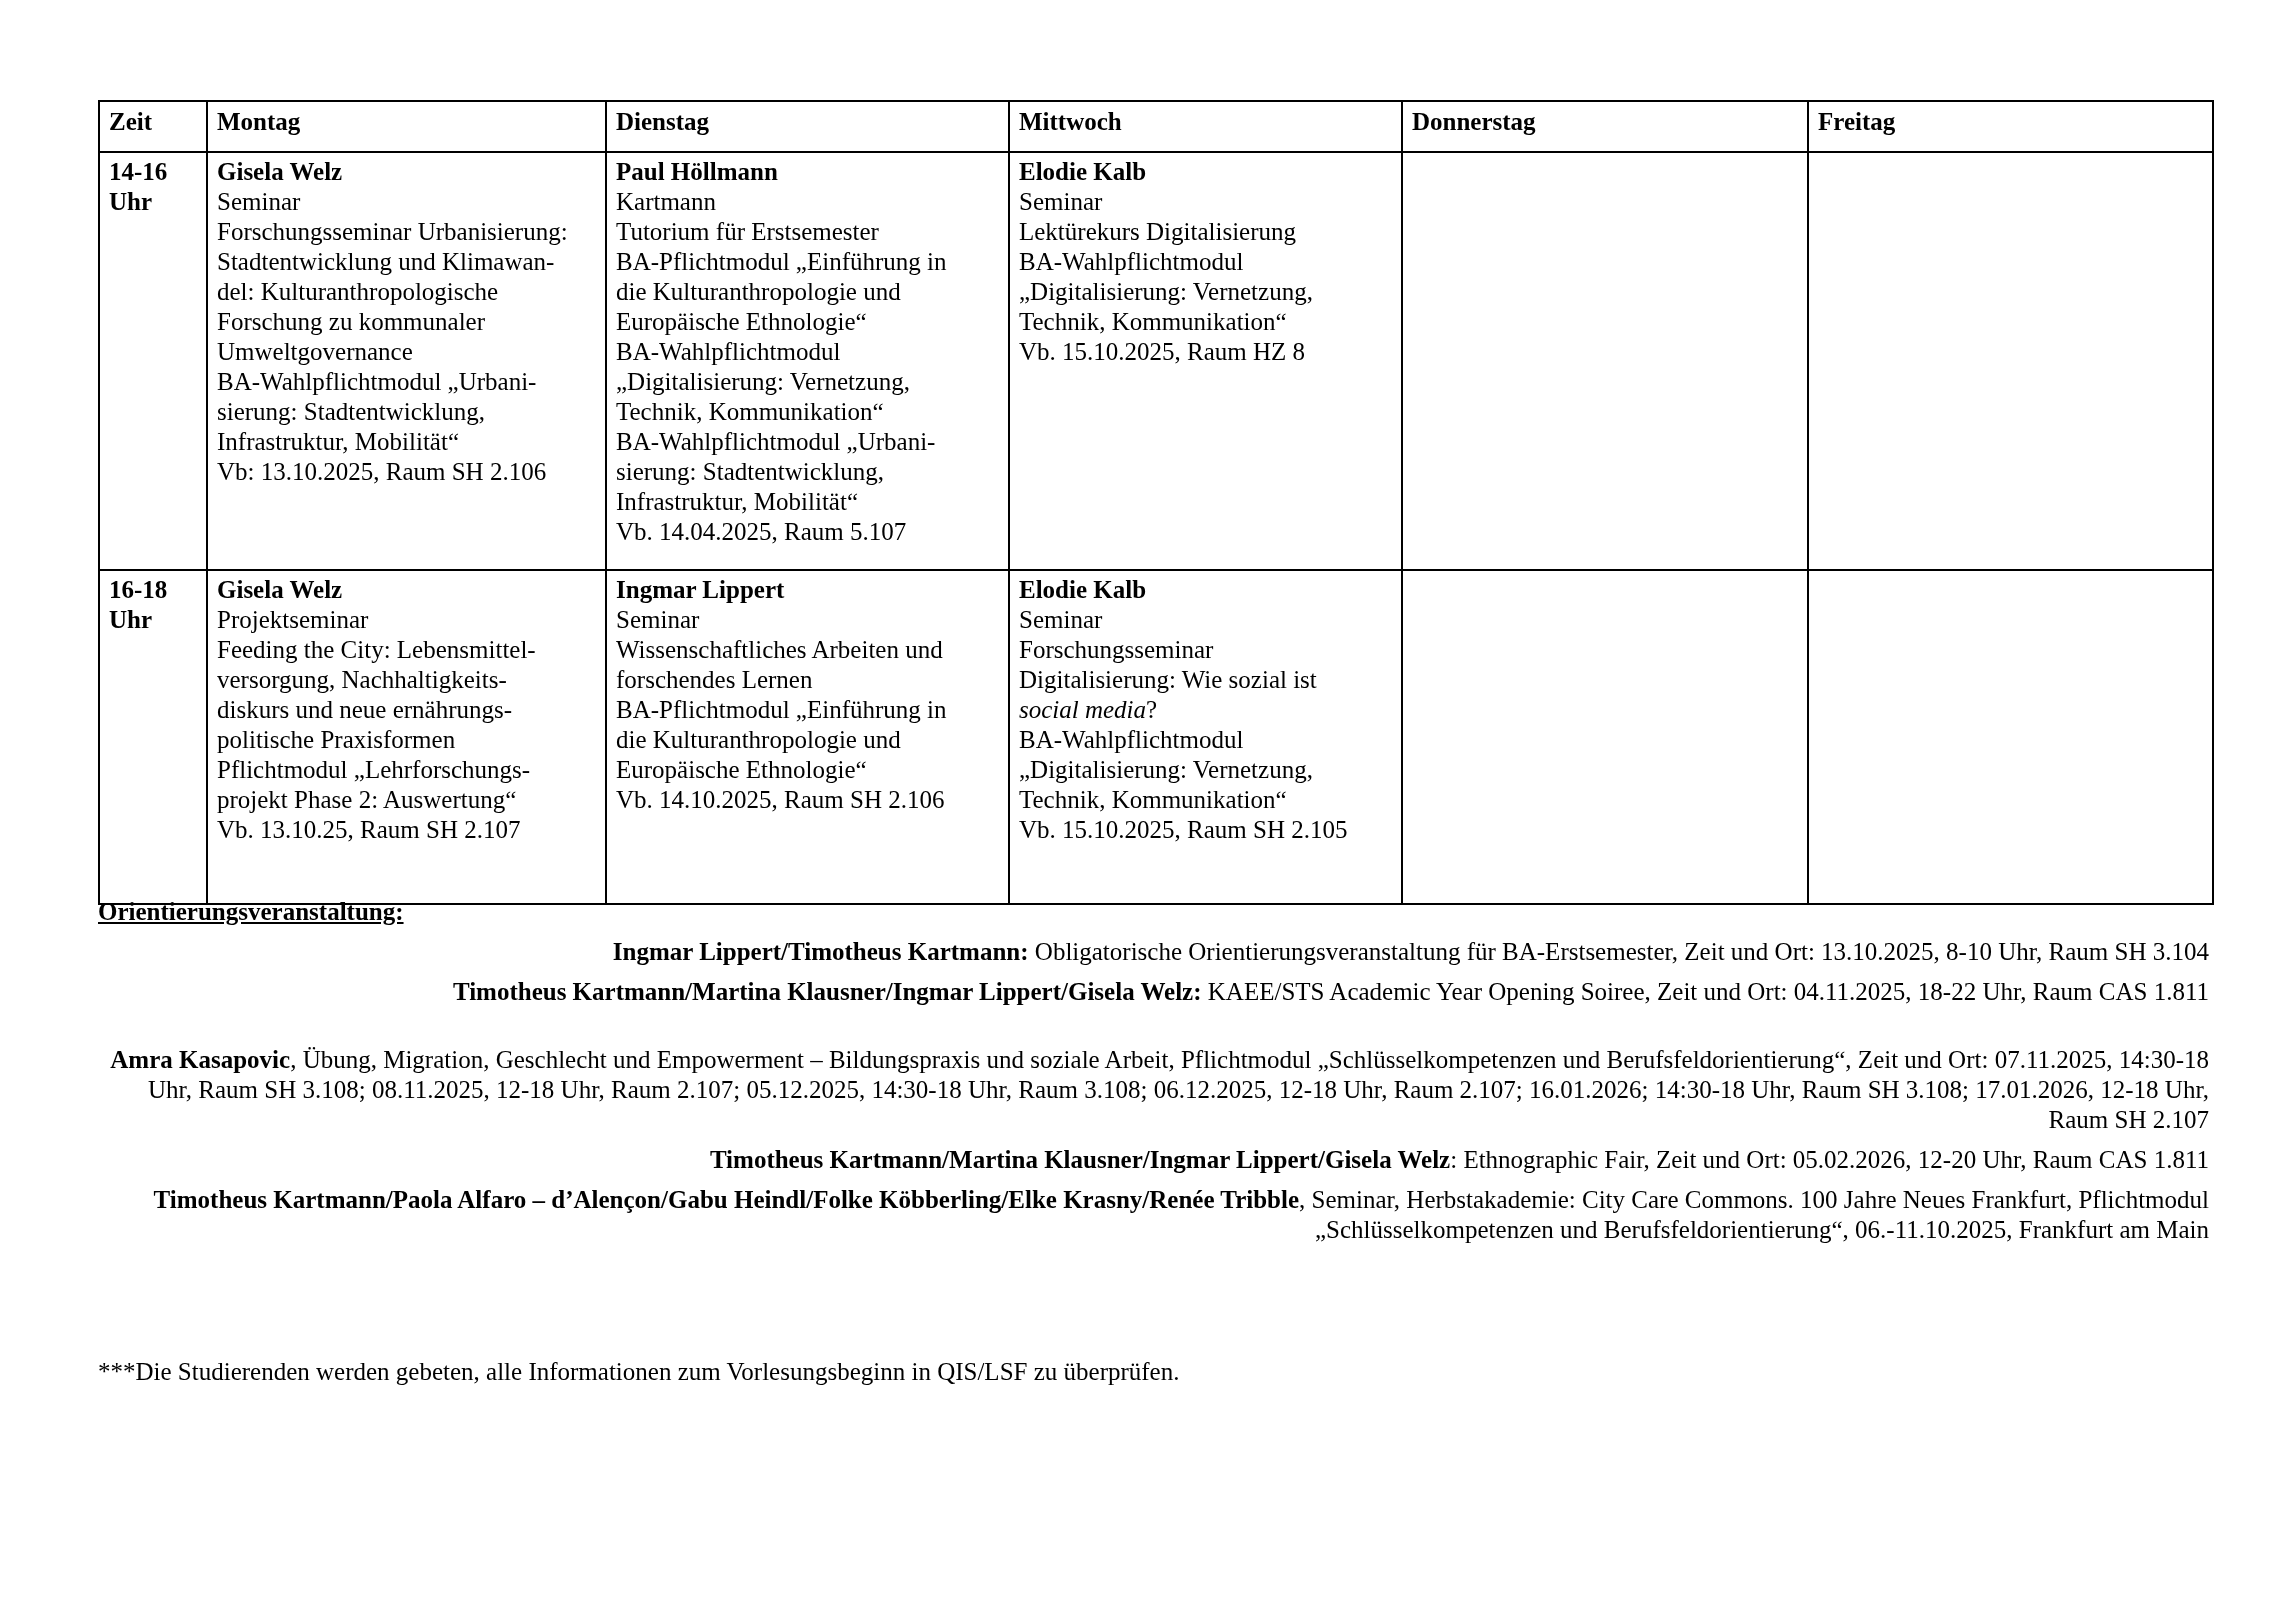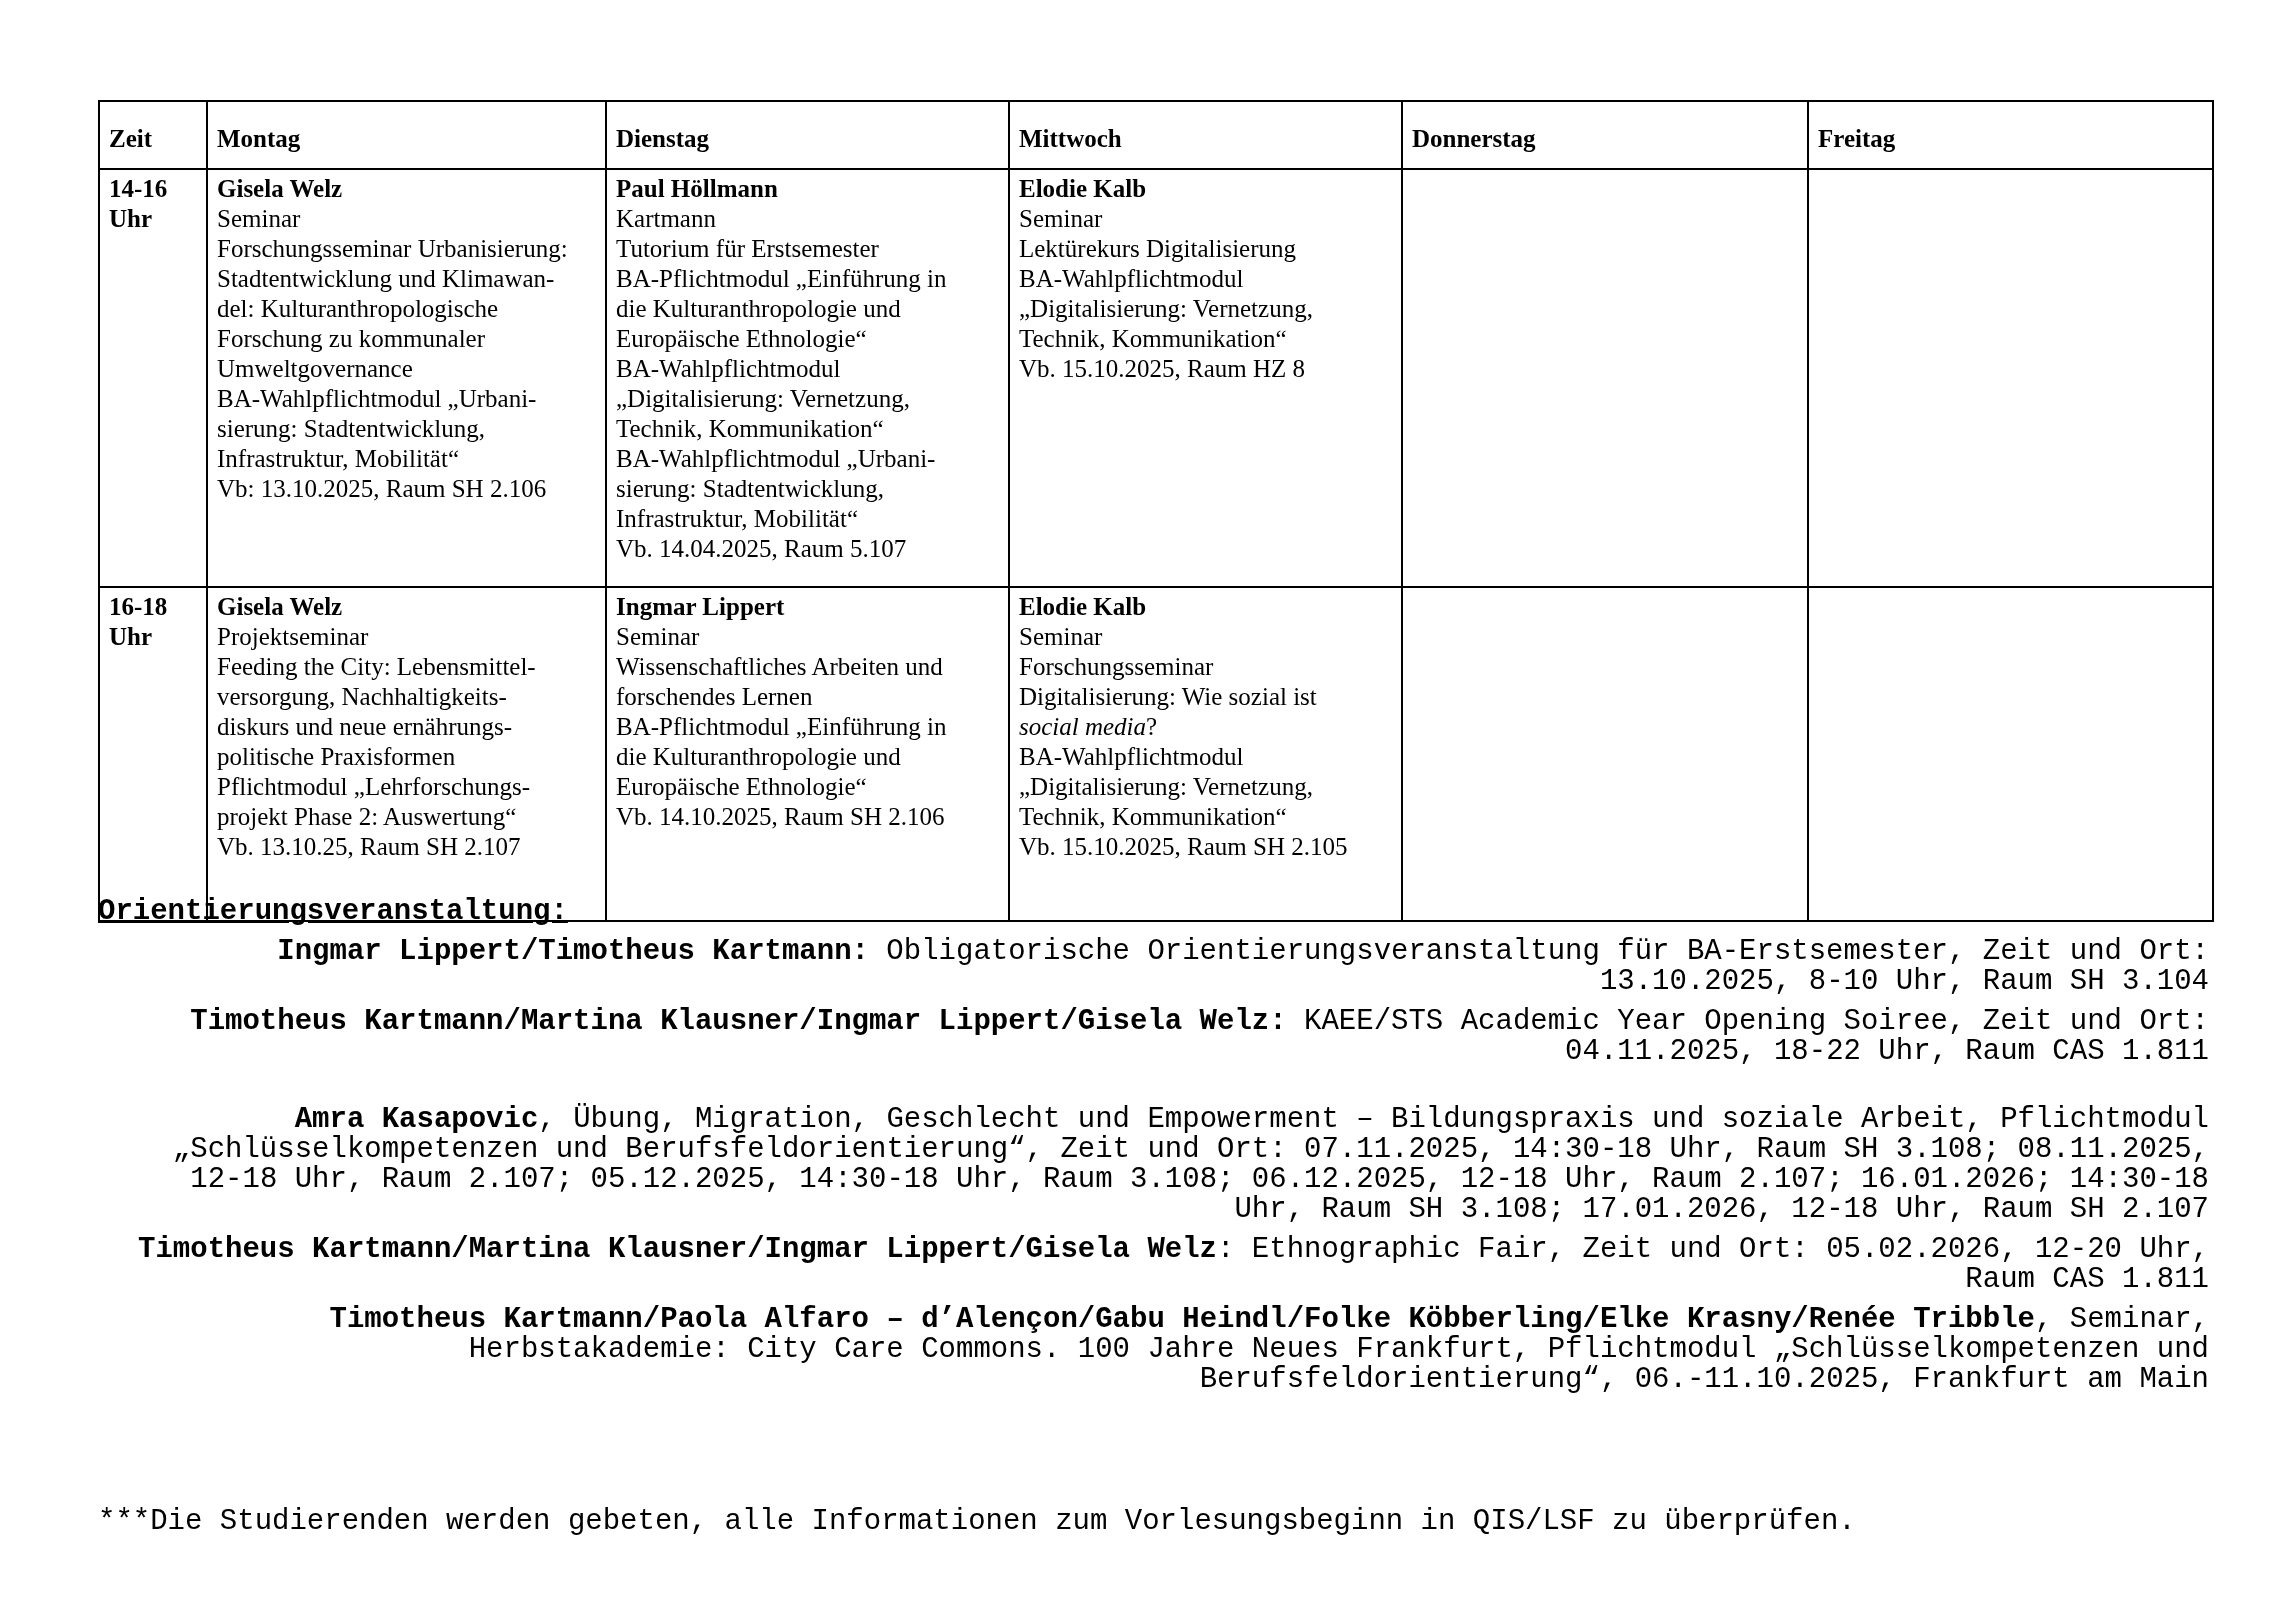--- a/index.html
+++ b/index.html
@@ -32,37 +32,36 @@
     vertical-align: top;
     text-align: left;
     padding: 4px 9px;
     font-size: 25px;
     line-height: 30px;
     overflow: hidden;
   }
   table.timetable thead th {
     height: 40px;
     font-weight: bold;
-    padding-top: 22px;
+    padding-top: 5px;
   }
   table.timetable tbody tr:nth-child(1) { height: 418px; }
   table.timetable tbody tr:nth-child(2) { height: 334px; }
   .time-cell { font-weight: bold; }
   .person { font-weight: bold; }
   .line i { font-style: italic; }
 
   
   .content {
     position: absolute;
     left: 98px;
     top: 897px;
     width: 2121px;
-    font-size: 29px;
+    font-size: 25px;
     line-height: 30px;
-    font-family: Liberation Mono, monospace;
   }
   .section-heading {
     font-weight: bold;
     text-decoration: underline;
     margin: 0;
   }
   .item { margin: 10px; text-align: right; }
   .item b { font-weight: bold; }
   .block-section { margin-top: 38px; }
   .footnote { margin: 112px 0 0 0; }

